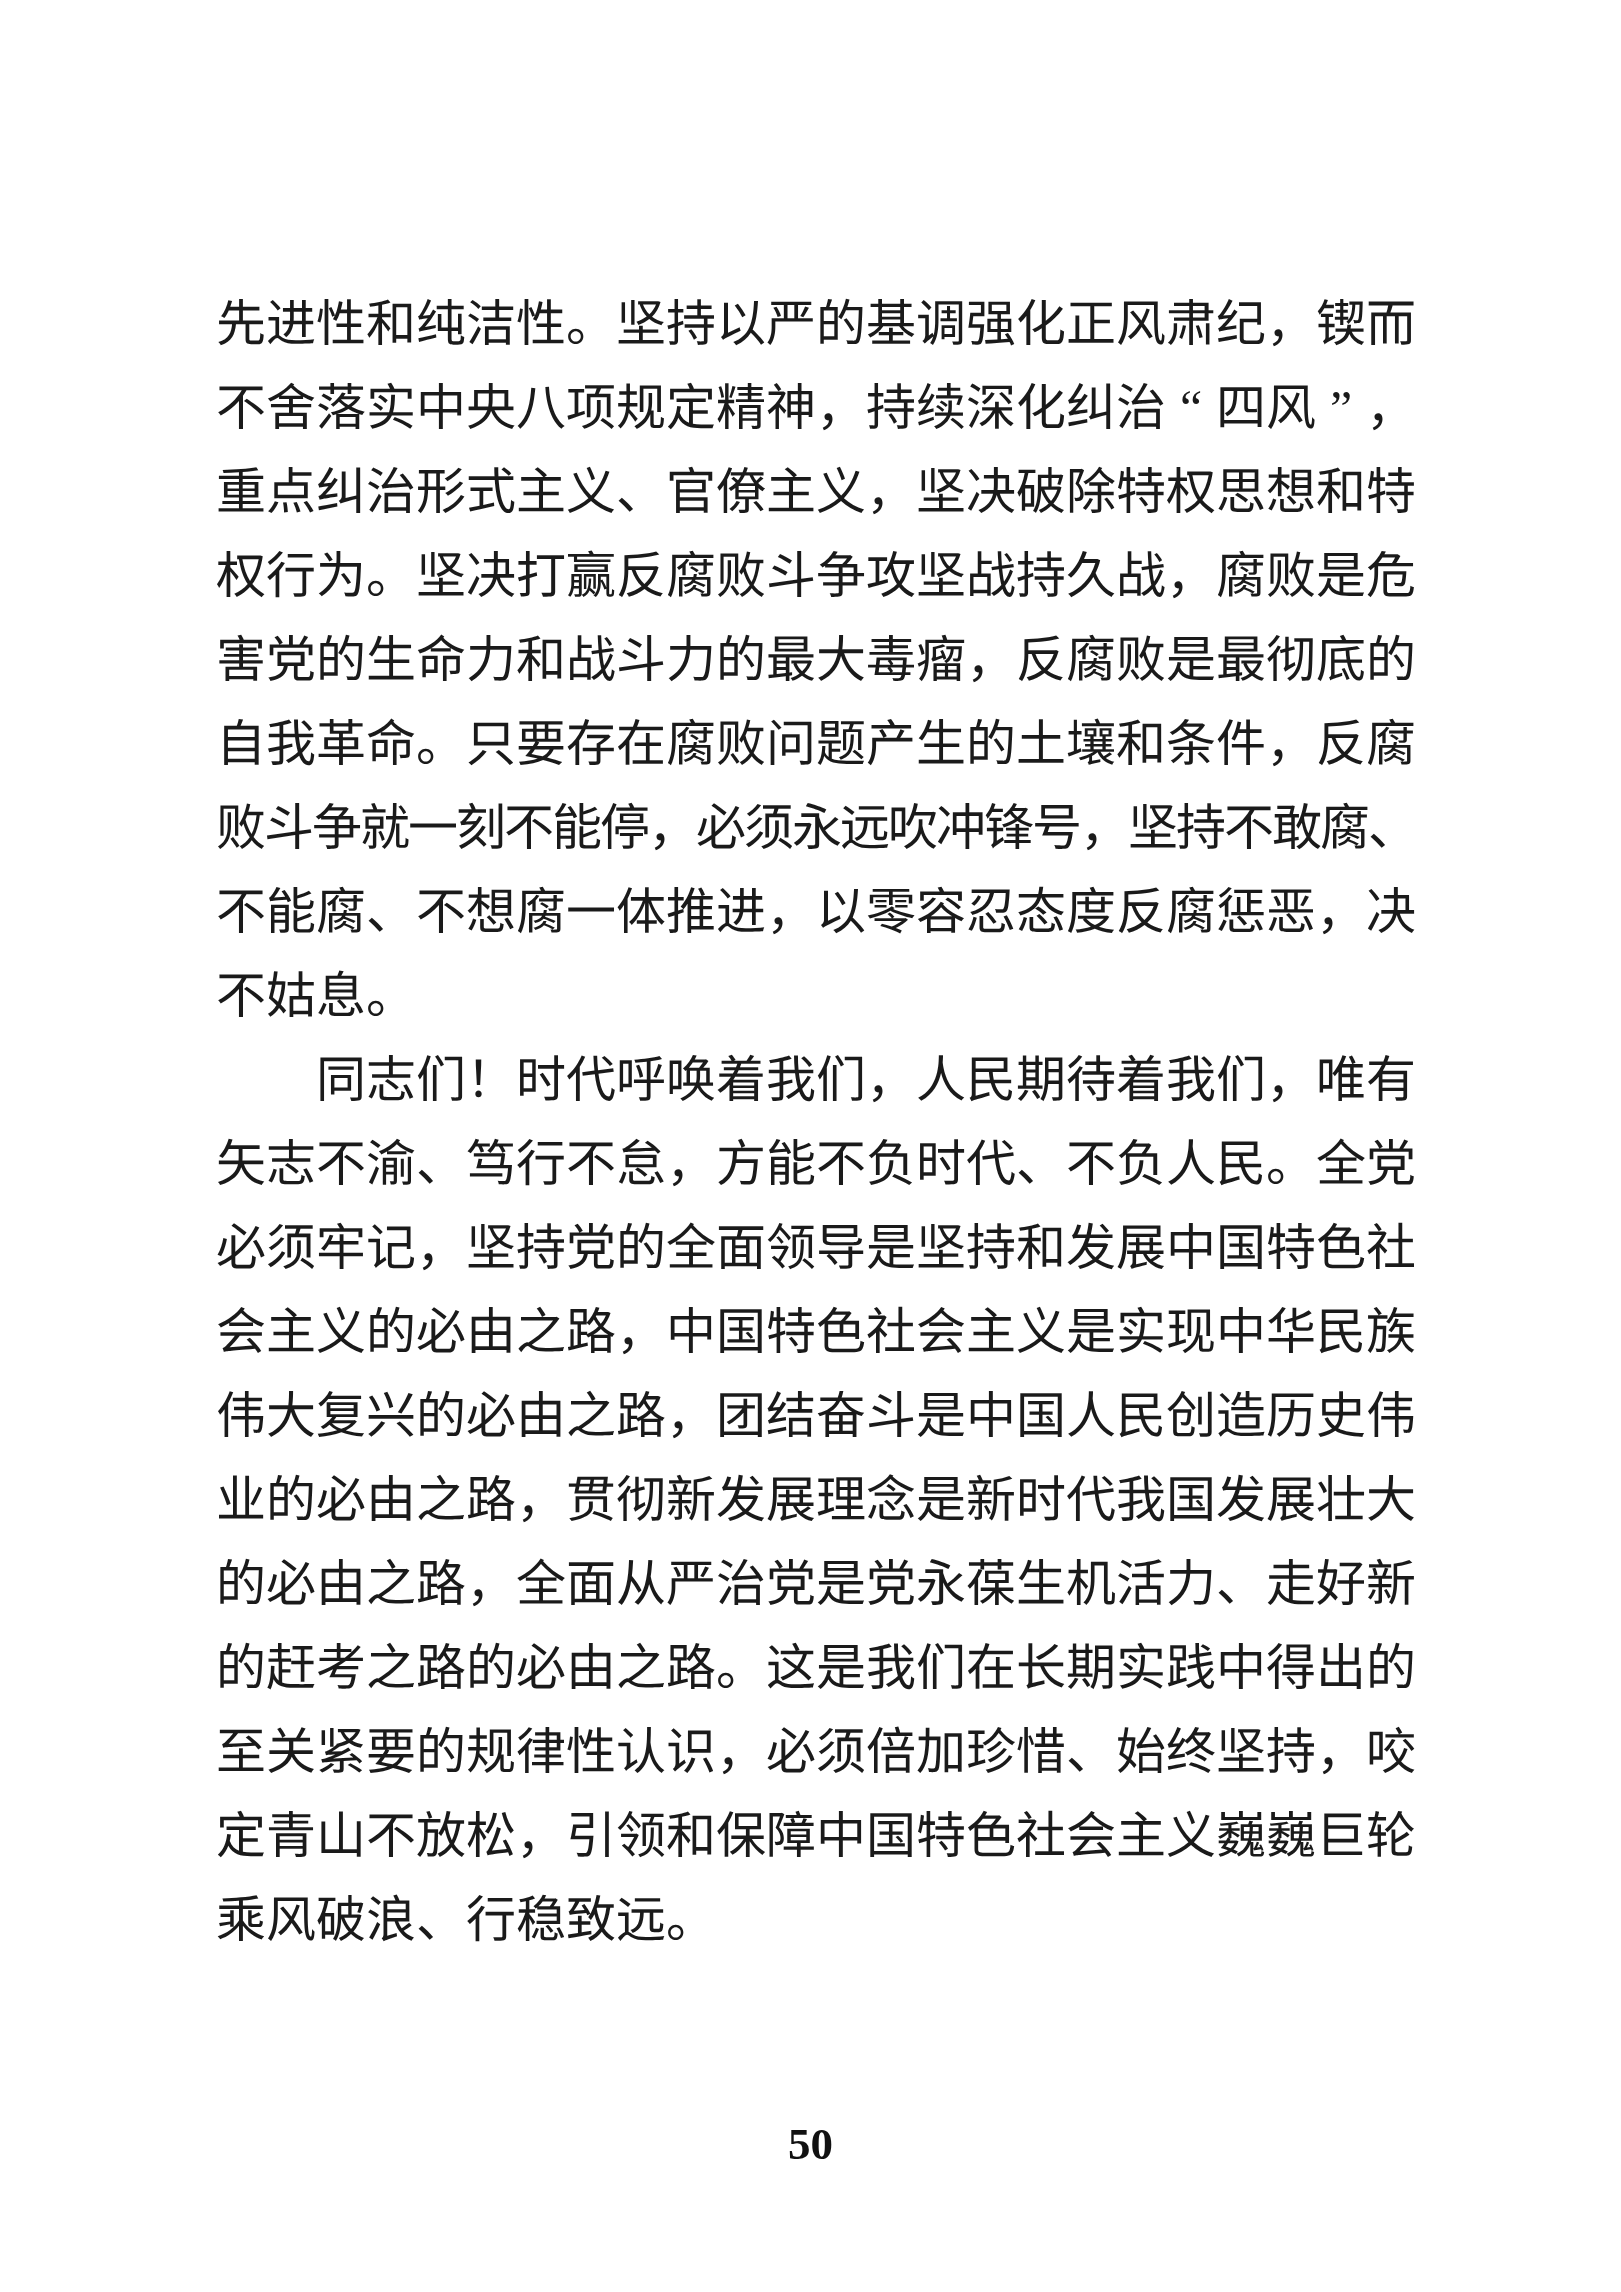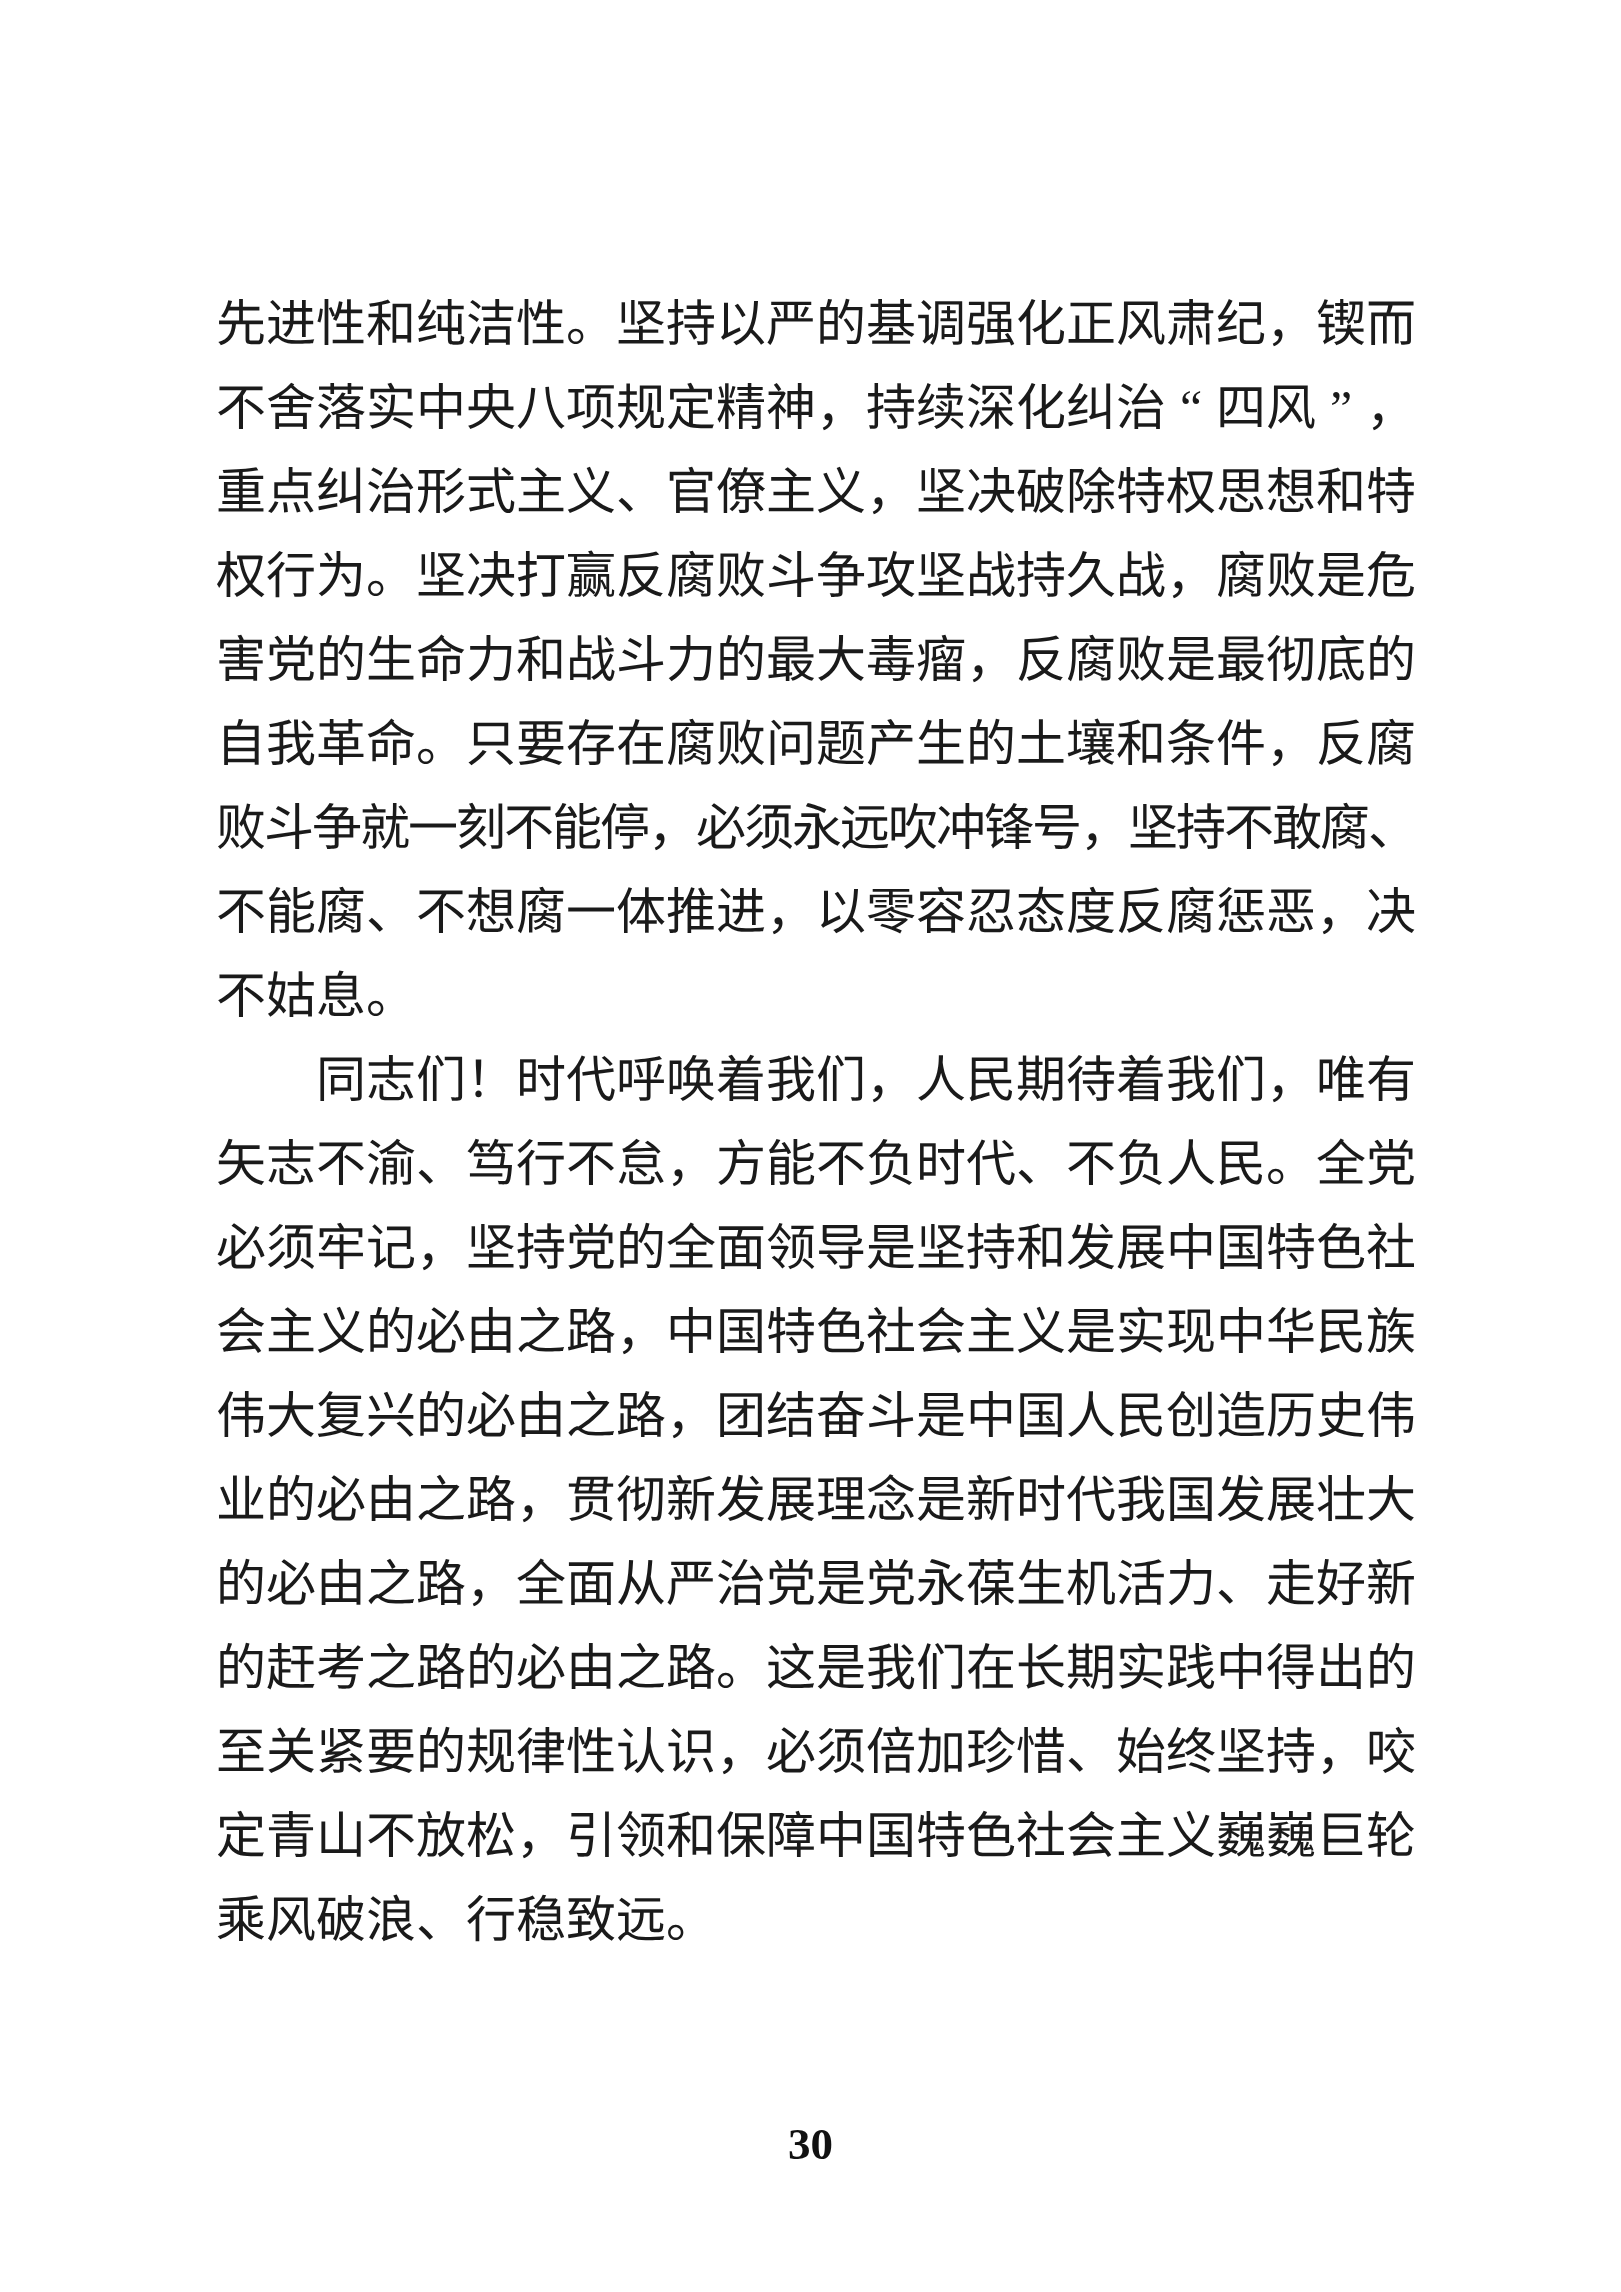--- a/index.html
+++ b/index.html
@@ -558,16 +558,16 @@
           <span class="ch">、</span>
           <span class="ch">行</span>
           <span class="ch">稳</span>
           <span class="ch">致</span>
           <span class="ch">远</span>
           <span class="ch">。</span>
         </div>
       </div>
     </main>
   <footer class="footer">
-    <span class="page-number">30</span>
+    <span class="page-number">50</span>
   </footer>
 </div>
 
 
 </body></html>

